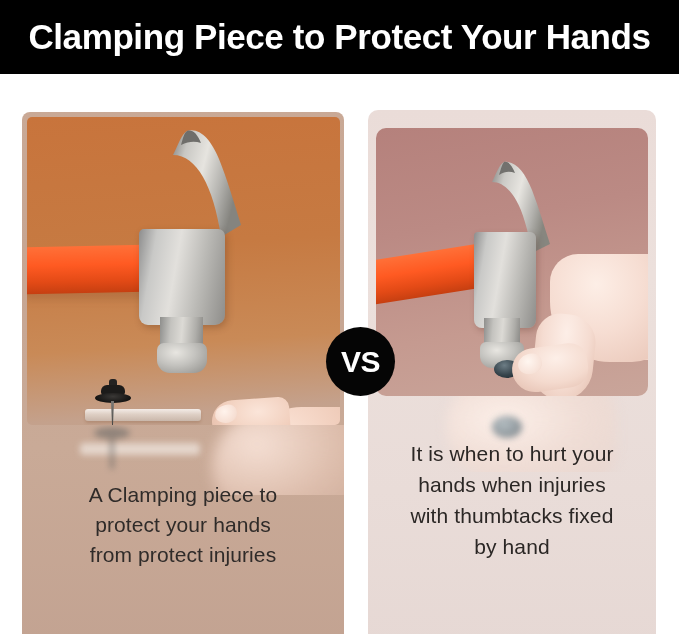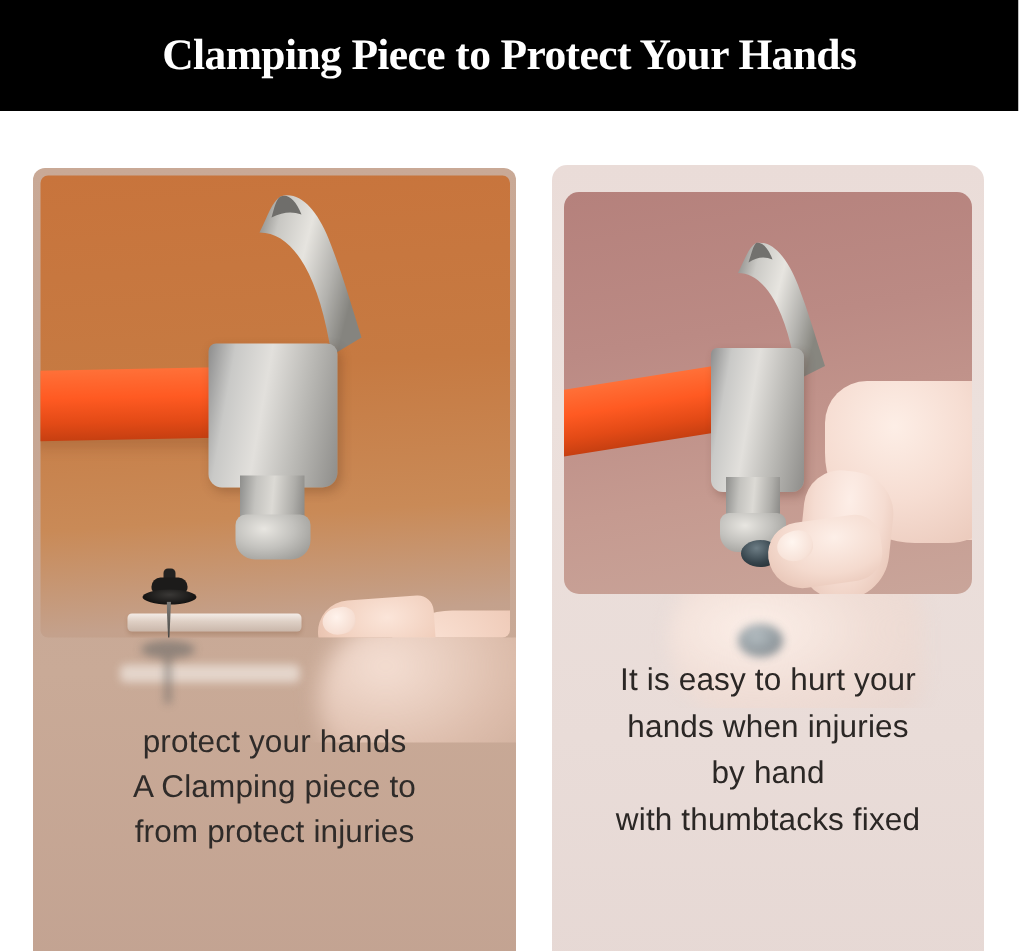--- a/index.html
+++ b/index.html
@@ -12,25 +12,25 @@
   }
 
   
   #header-banner{
     position:absolute; left:0; top:0; width:679px; height:74px;
     background:#000000;
     display:flex; align-items:center; justify-content:center;
   }
   #header-title{
     color:#ffffff;
-    font-size:29px;
+    font-size:35px;
     font-weight:bold;
     letter-spacing:-0.4px;
     white-space:nowrap;
-    font-family:Liberation Serif, serif;
+    font-family:Liberation Sans, sans-serif;
   }
 
   
   #compare-stage{
     position:absolute; left:0; top:74px; width:679px; height:560px;
     background:#ffffff;
   }
 
   
   .panel{ position:absolute; overflow:hidden; }
@@ -371,22 +371,22 @@
     <div id="left-bleed">
       <div id="left-bleed-hand"></div>
       <div id="left-bleed-strip"></div>
       <div id="left-bleed-tack">
         <div id="left-bleed-tack-disc"></div>
         <div id="left-bleed-tack-pin"></div>
       </div>
     </div>
 
     <div id="caption-left">
+      <span class="cap-line">A Clamping piece to</span>
       <span class="cap-line">protect your hands</span>
-      <span class="cap-line">A Clamping piece to</span>
       <span class="cap-line">from protect injuries</span>
     </div>
   </div>
 
   <div class="panel" id="panel-right">
 
     <div class="photo" id="photo-right">
 
       <div class="hammer">
         <div class="handle" id="right-handle"></div>
@@ -422,20 +422,23 @@
         <div id="right-hand-nail"></div>
       </div>
     </div>
 
     <div id="right-bleed">
       <div id="right-bleed-hand"></div>
       <div id="right-bleed-tack"></div>
     </div>
 
     <div id="caption-right">
-      <span class="cap-line">It is easy to hurt your</span>
+      <span class="cap-line">It is when to hurt your</span>
       <span class="cap-line">hands when injuries</span>
+      <span class="cap-line">with thumbtacks fixed</span>
       <span class="cap-line">by hand</span>
-      <span class="cap-line">with thumbtacks fixed</span>
     </div>
   </div>
 
+  <div id="vs-badge">
+    <span id="vs-badge-label">VS</span>
+  </div>
 </div>
 
 </body></html>

